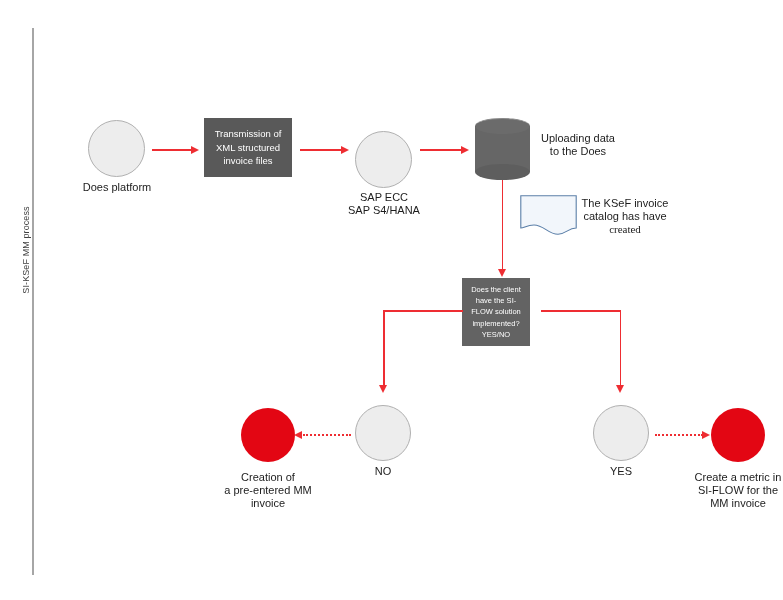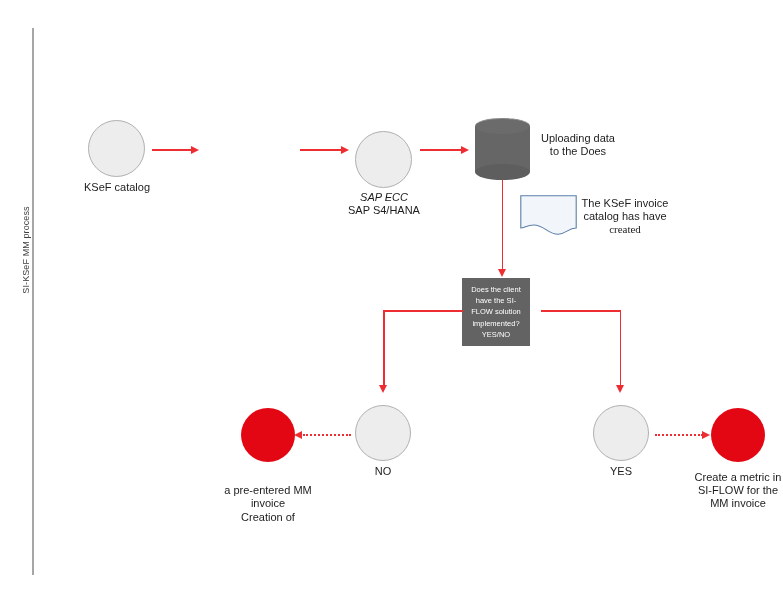--- a/index.html
+++ b/index.html
@@ -149,31 +149,34 @@
 </style>
 </head>
 <body>
 
 <div id="canvas">
 
   <div class="lane-divider"></div>
   <div class="lane-title">SI-KSeF MM process</div>
 
   <div class="circle grey" style="left:88px; top:120px; width:57px; height:57px;"></div>
-  <div class="label" style="left:66px; top:180px; width:102px;">KSeF catalog</div>
+  <div class="label" style="left:66px; top:180px; width:102px;">Does platform</div>
 
   <div class="ln ln-h" style="left:152px; top:149px; width:40px;"></div>
   <div class="arrow arrow-r" style="left:191px; top:145.5px;"></div>
 
+  <div class="rect-box" style="left:204px; top:118px; width:88px; height:59px;">
+    <span>Transmission of XML structured invoice files</span>
+  </div>
 
   <div class="ln ln-h" style="left:300px; top:149px; width:42px;"></div>
   <div class="arrow arrow-r" style="left:341px; top:145.5px;"></div>
 
   <div class="circle grey" style="left:355px; top:131px; width:57px; height:57px;"></div>
-  <div class="label" style="left:332px; top:190px; width:104px;font-style:italic;">SAP ECC</div>
+  <div class="label" style="left:332px; top:190px; width:104px;">SAP ECC</div>
   <div class="label" style="left:332px; top:203px; width:104px;text-align:center;">SAP S4/HANA</div>
 
   <div class="ln ln-h" style="left:420px; top:149px; width:42px;"></div>
   <div class="arrow arrow-r" style="left:461px; top:145.5px;"></div>
 
   <div class="cylinder" style="left:475px; top:118px; width:55px; height:62px;">
     <div class="cyl-body"></div>
     <div class="cyl-bottom"></div>
     <div class="cyl-top"></div>
   </div>
@@ -198,21 +201,21 @@
 
   <div class="ln ln-h" style="left:383px; top:310px; width:80px;"></div>
   <div class="ln ln-v" style="left:383px; top:310px; height:78px;"></div>
   <div class="arrow arrow-d" style="left:379.3px; top:385px;"></div>
 
   <div class="ln ln-h" style="left:541px; top:310px; width:80px;"></div>
   <div class="ln ln-v" style="left:619.5px; top:310px; height:78px;"></div>
   <div class="arrow arrow-d" style="left:615.8px; top:385px;"></div>
 
   <div class="circle red" style="left:241px; top:408px; width:54px; height:54px;"></div>
-  <div class="label" style="left:212px; top:470px; width:112px;margin-top:40px;">Creation of</div>
+  <div class="label" style="left:212px; top:470px; width:112px;">Creation of</div>
   <div class="label" style="left:212px; top:483px; width:112px;">a pre-entered MM</div>
   <div class="label" style="left:212px; top:496px; width:112px;">invoice</div>
 
   <div class="dotted-h" style="left:303px; top:434px; width:48px;"></div>
   <div class="arrow arrow-l" style="left:294px; top:430.5px;"></div>
 
   <div class="circle grey" style="left:355px; top:405px; width:56px; height:56px;"></div>
   <div class="label" style="left:355px; top:464px; width:56px;">NO</div>
 
   <div class="circle grey" style="left:593px; top:405px; width:56px; height:56px;"></div>

